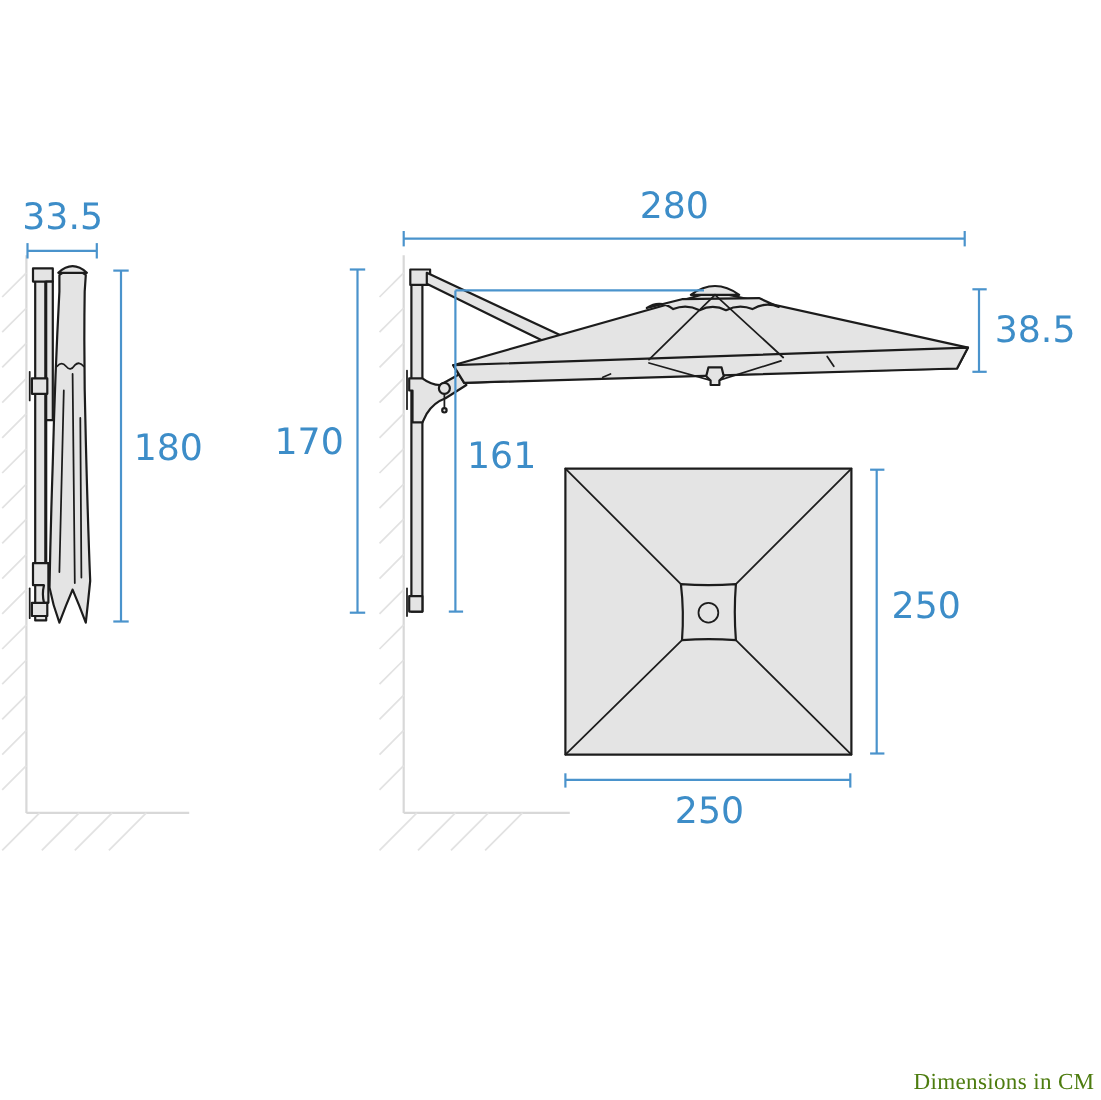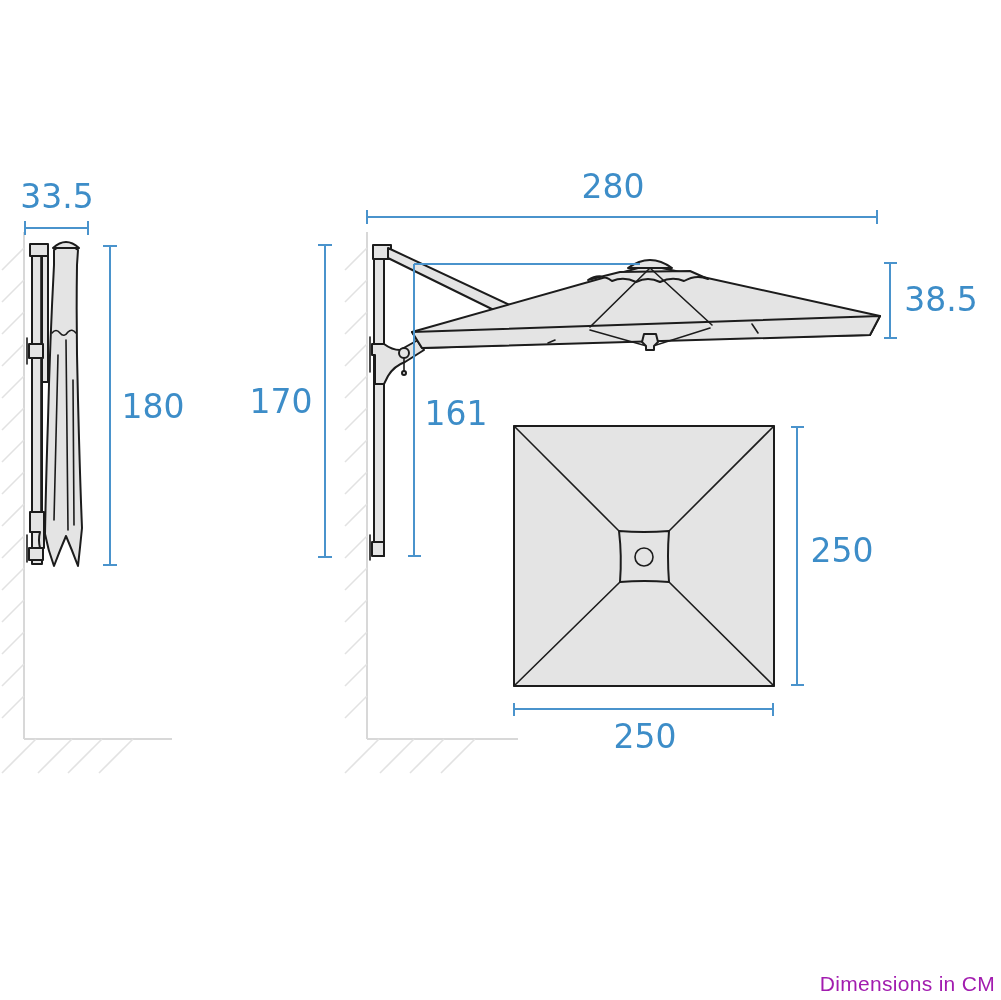--- a/index.html
+++ b/index.html
@@ -5,22 +5,22 @@
     html, body { margin: 0; padding: 0; background: #ffffff; }
     body { width: 1001px; height: 1000px; position: relative; overflow: hidden;
            font-family: "DejaVu Sans", sans-serif; }
     #diagram { position: absolute; left: 0; top: 0; width: 1001px; height: 1000px; }
     .dim-label { fill: #3d8dc8; font-family: "DejaVu Sans", sans-serif; font-size: 33px; font-weight: normal; }
     .dim-line { stroke: #4a93cc; stroke-width: 2; fill: none; }
     .outline { stroke: #1c1c1c; stroke-width: 2; fill: #e4e4e4; stroke-linejoin: round; }
     .thin { stroke: #1c1c1c; stroke-width: 1.6; fill: none; stroke-linecap: round; }
     .wall { stroke: #d8d8d8; stroke-width: 2; fill: none; }
     .hatch { stroke: #e2e2e2; stroke-width: 1.6; fill: none; }
-    .caption { position: absolute; right: 6px; bottom: 4px; font-size: 21px; color: #a21caf;
-               font-family: Liberation Sans, sans-serif; letter-spacing: 0.3px; }
+    .caption { position: absolute; right: 6px; bottom: 4px; font-size: 21px; color: #4d7c0f;
+               font-family: Liberation Serif, serif; letter-spacing: 0.3px; }
   </style>
 </head>
 <body>
 
 <svg id="diagram" viewBox="0 0 1001 1000" xmlns="http://www.w3.org/2000/svg">
 
   <g>
     <line class="wall" x1="24" y1="232" x2="24" y2="739"></line>
     <line class="wall" x1="24" y1="739" x2="172" y2="739"></line>
     <g class="hatch">

